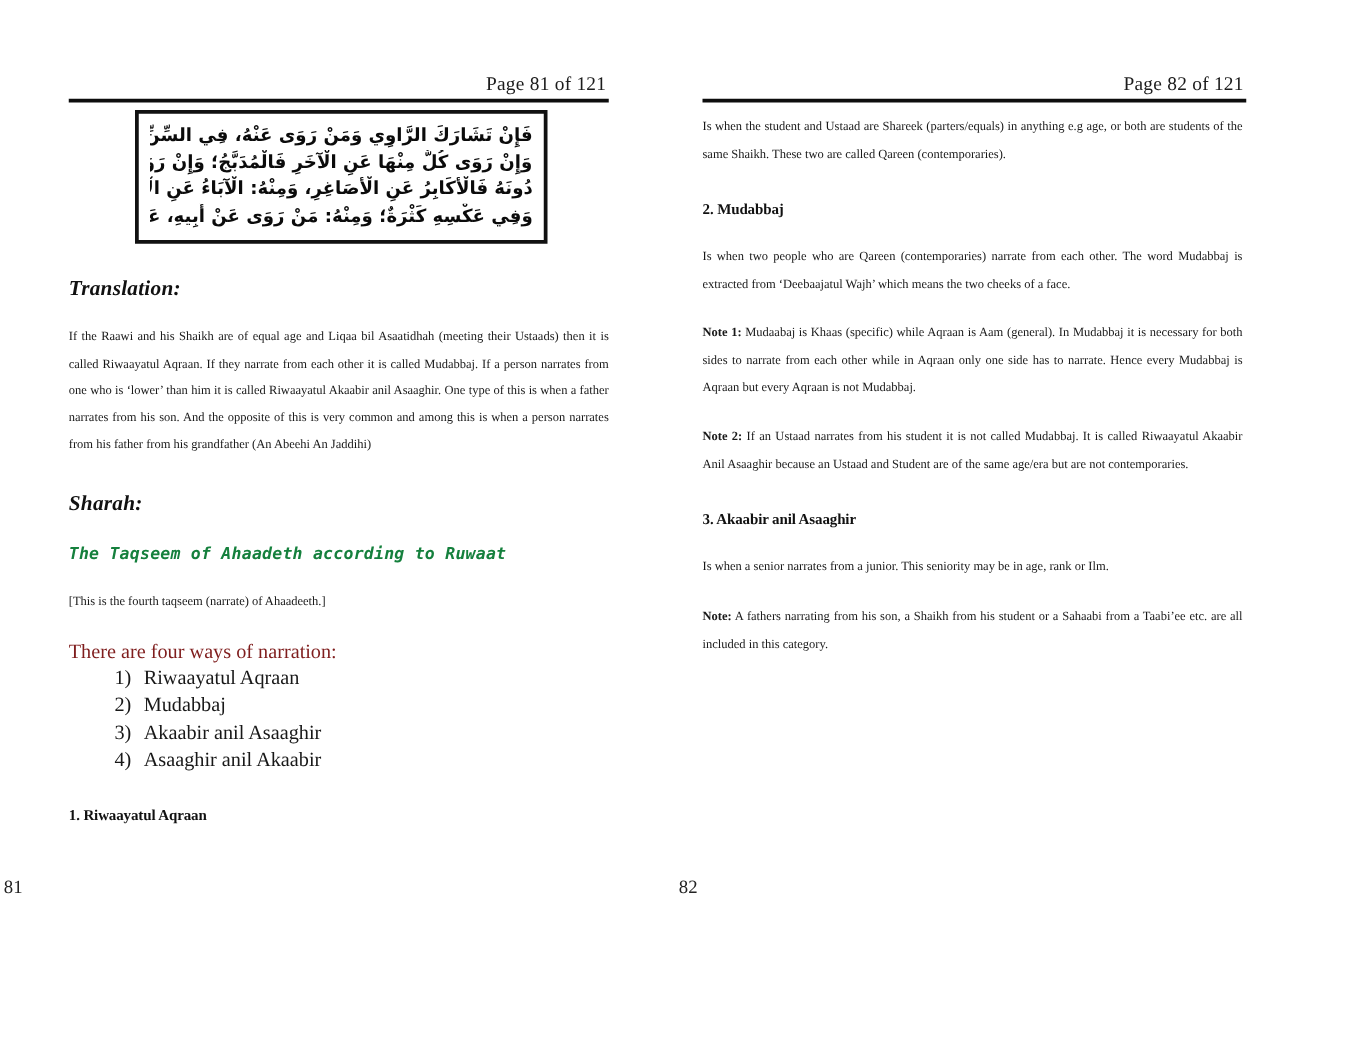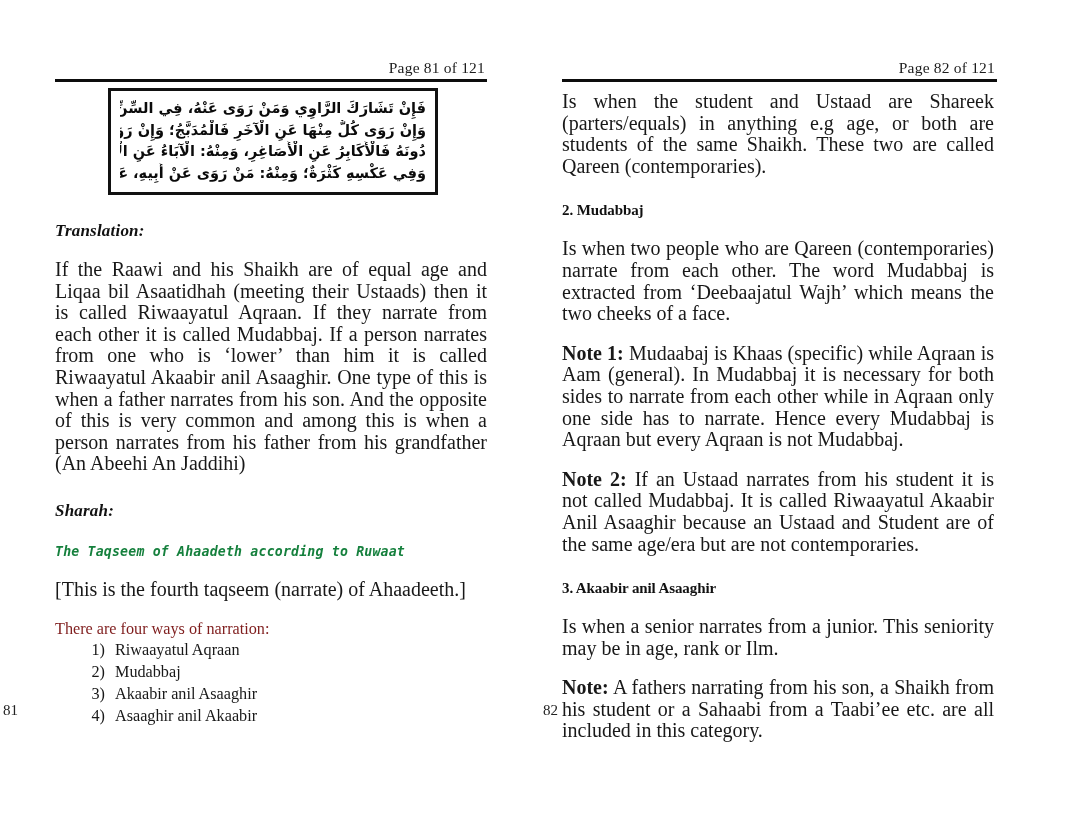--- a/index.html
+++ b/index.html
@@ -91,42 +91,42 @@
     line-height: 20px;
     margin: 26px 0 0 0;
     letter-spacing: 0.2px;
     color: #111111;
   }
 
   h3.numbered-heading {
     font-family: "Liberation Serif", "DejaVu Serif", serif;
     font-weight: 700;
     font-style: normal;
-    font-size: 15px;
+    font-size: 12px;
     line-height: 19px;
     margin: 24px 0 0 0;
     letter-spacing: -0.1px;
     color: #111111;
   }
 
   .mono-heading {
     font-family: "DejaVu Sans Mono", "Liberation Mono", monospace;
     font-weight: 700;
     font-style: italic;
     font-size: 13.2px;
     line-height: 18px;
     letter-spacing: 0.2px;
     margin: 22px 0 0 0;
     color: #15803d;
     white-space: nowrap;
   }
 
   
   p.body-text {
-    font-size: 20px;
+    font-size: 10px;
     line-height: 21.6px;
     text-align: justify;
     margin: 18px 0 0 0;
     color: #181818;
     hyphens: none;
   }
   p.body-text.tight { text-align: left; }
   p.body-text b { font-weight: 700; }
 
   
@@ -207,20 +207,21 @@
       <li>
         <span class="li-num">3)</span>
         <span>Akaabir anil Asaaghir</span>
       </li>
       <li>
         <span class="li-num">4)</span>
         <span>Asaaghir anil Akaabir</span>
       </li>
     </ol>
 
+    <h3 class="numbered-heading">1. Riwaayatul Aqraan</h3>
 
   </div>
 
   <div class="page-footer">81</div>
 </div>
 
 <div class="page page-right">
 
   <div class="page-header">
     <span class="header-text">Page 82 of 121</span>

